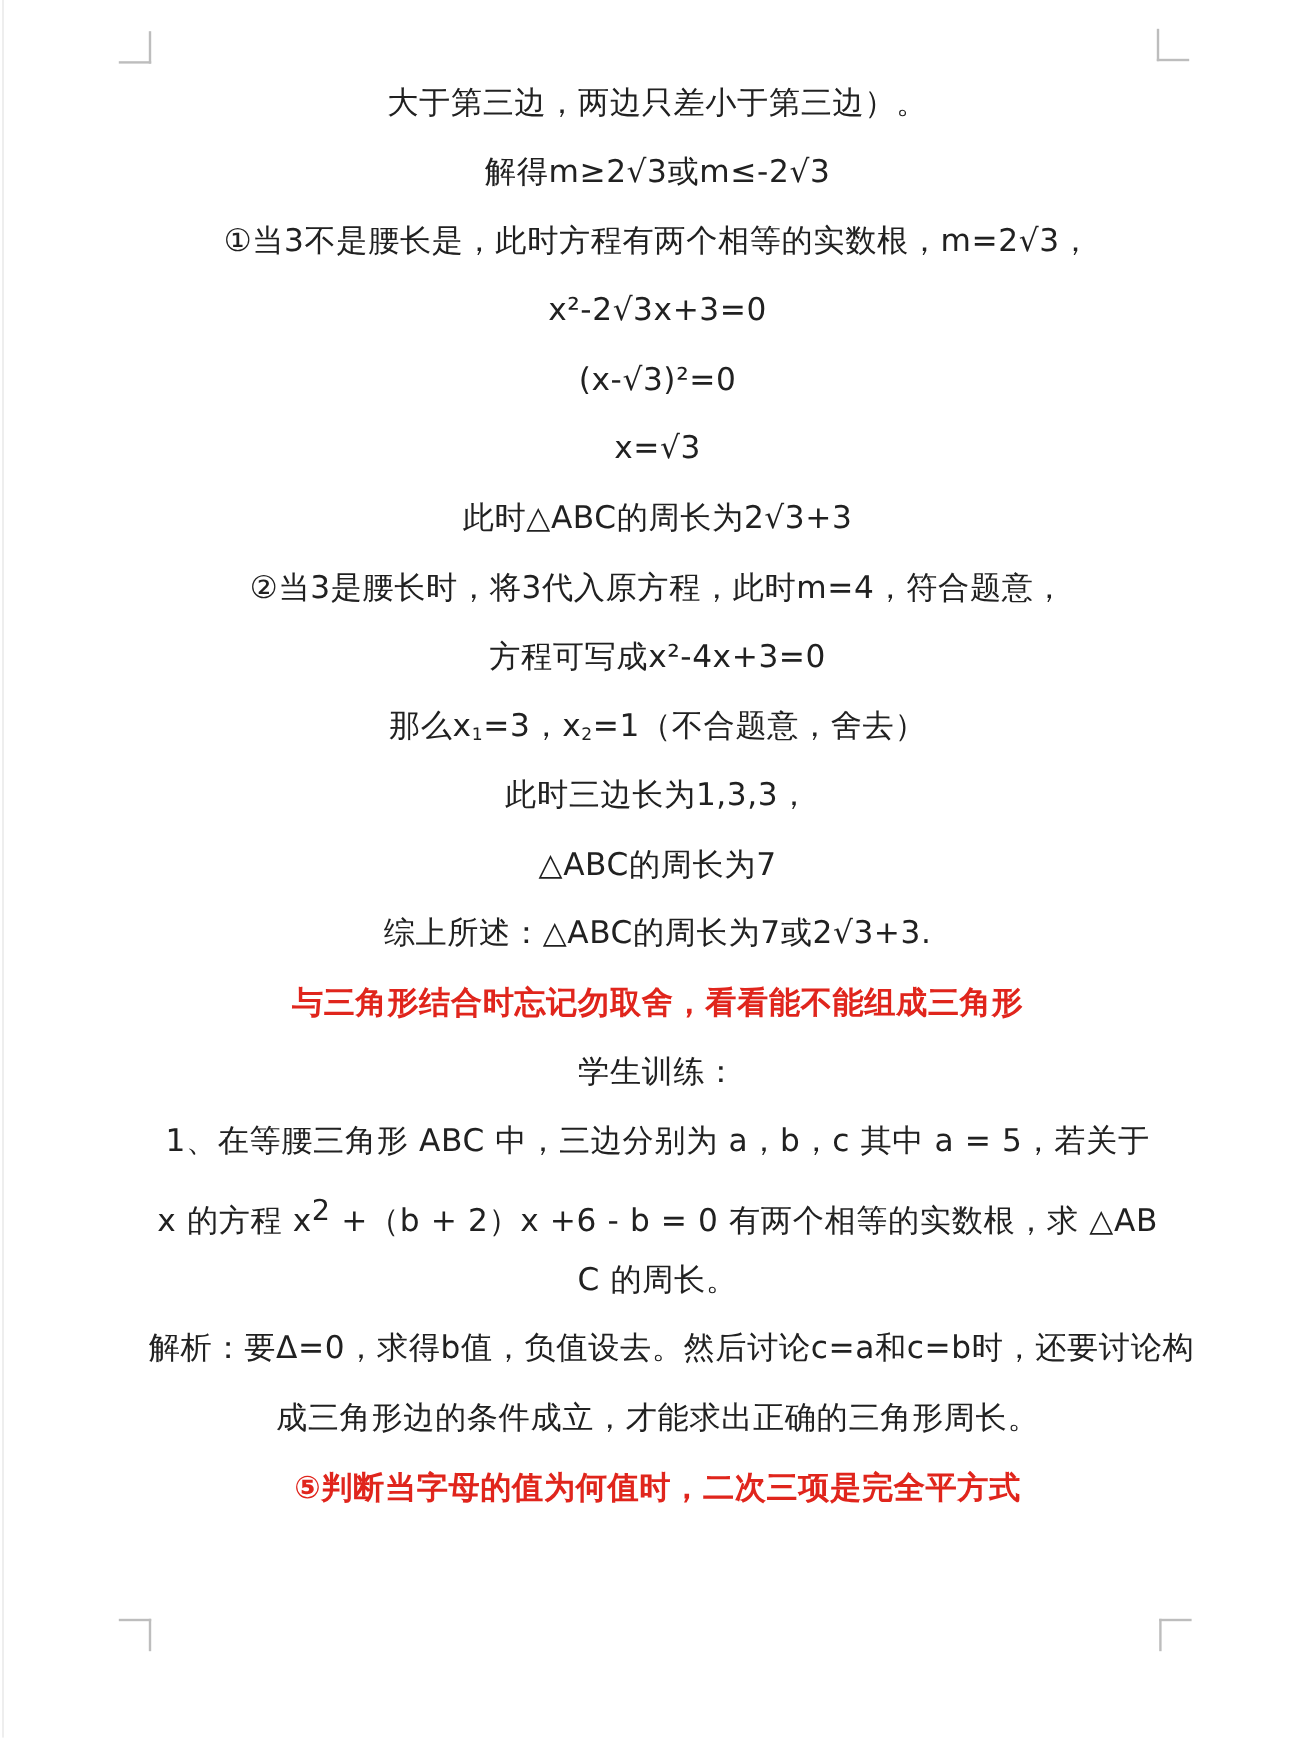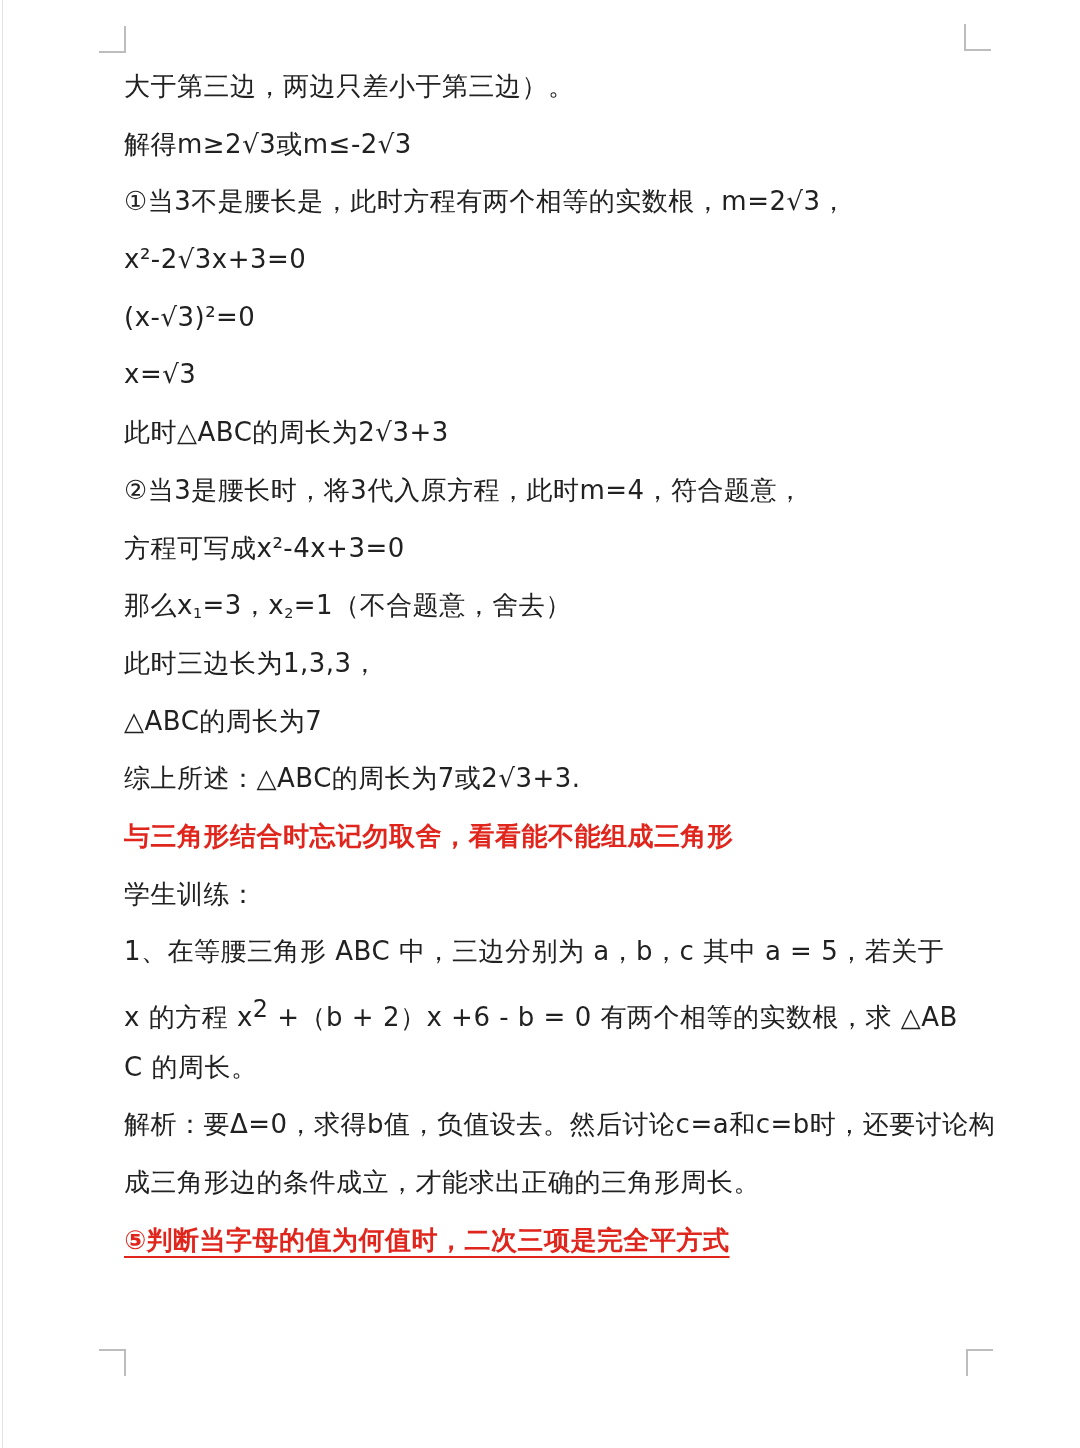--- a/index.html
+++ b/index.html
@@ -26,24 +26,24 @@
   .crop.br{left:966px;top:1349px;border-left:2px solid var(--crop);border-top:2px solid var(--crop);}
   .text-col{
     position:absolute;left:124px;top:58px;width:848px;
     font-size:26px;color:var(--ink);
     letter-spacing:0.5px;
   }
   .line{
     line-height:57.7px;
     white-space:nowrap;
     height:57.7px;
+    text-align:center;
   }
   .line.red{color:var(--red);font-weight:bold;}
   .line.underline span{
-    text-decoration:underline;
     text-decoration-thickness:2px;
     text-underline-offset:7px;
   }
   .sub{font-size:0.55em;vertical-align:-0.25em;}
   .sup-big{font-size:0.92em;vertical-align:0.38em;}
 </style>
 </head>
 <body style="background: rgb(255, 255, 255);">
 
 <div class="page-edge"></div>

